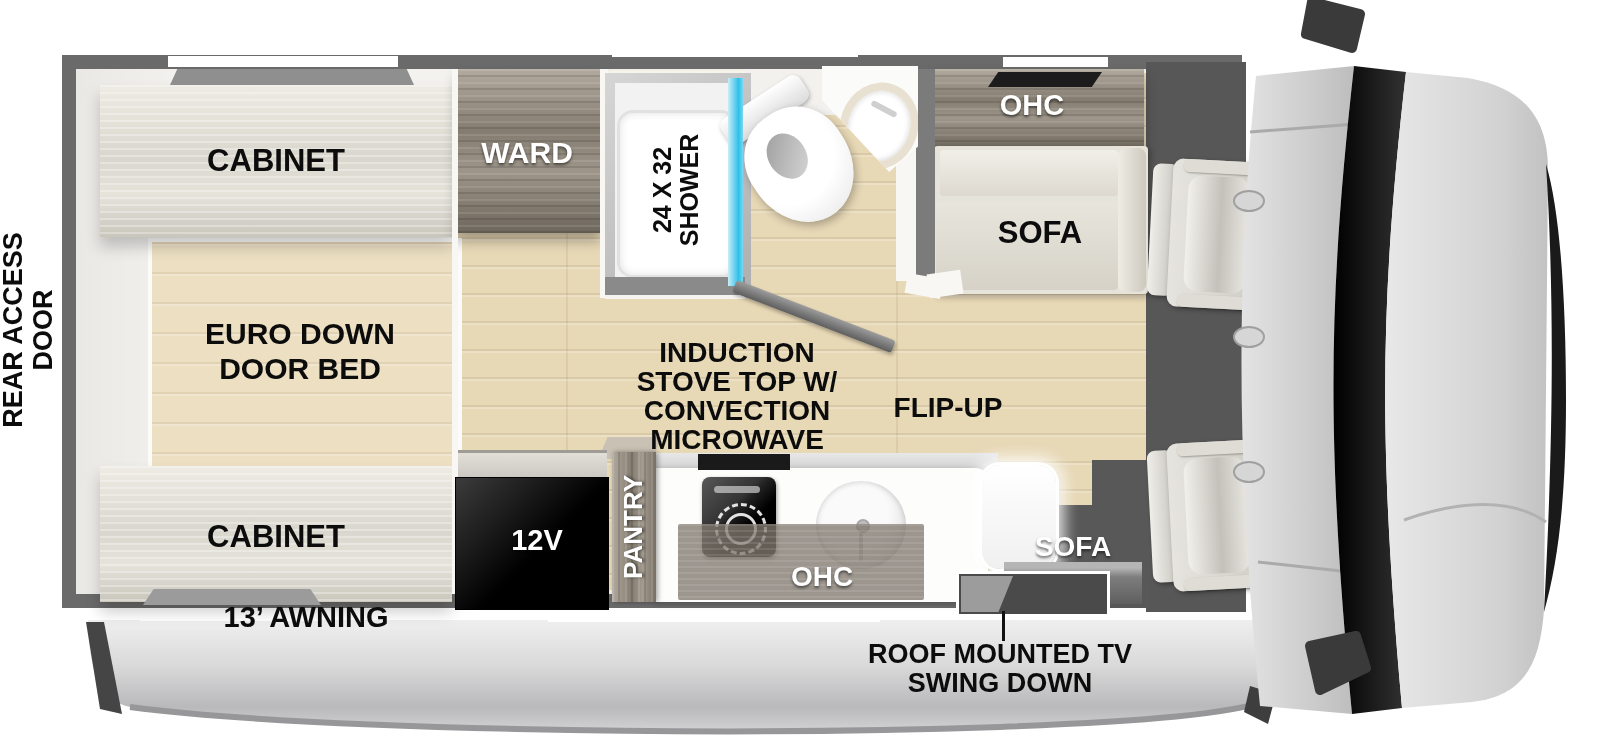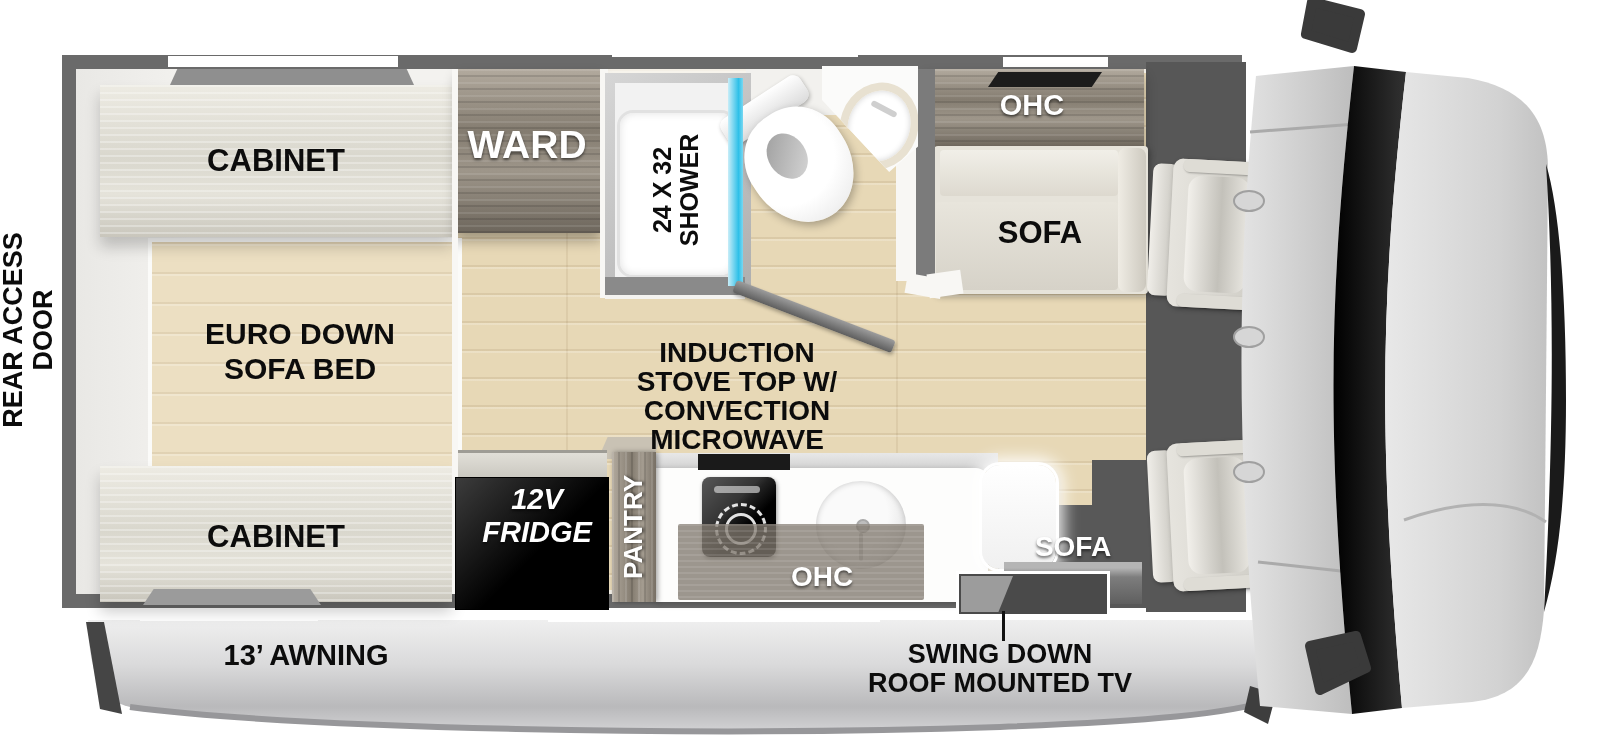--- a/index.html
+++ b/index.html
@@ -206,57 +206,57 @@
 
   <div class="lbl rot" style="left:-82px;top:300px;width:220px;font-size:27px;line-height:30px;">
     <span class="ln">REAR ACCESS</span>
     <span class="ln">DOOR</span>
   </div>
 
   <div class="lbl" style="left:106px;top:144px;width:340px;font-size:31px;">CABINET</div>
 
   <div class="lbl" style="left:130px;top:316px;width:340px;font-size:30px;line-height:35px;">
     <span class="ln">EURO DOWN</span>
-    <span class="ln">SOFA BED</span>
+    <span class="ln">DOOR BED</span>
   </div>
 
   <div class="lbl" style="left:106px;top:520px;width:340px;font-size:31px;">CABINET</div>
 
-  <div class="lbl w" style="left:427px;top:124px;width:200px;font-size:39px;">WARD</div>
+  <div class="lbl w" style="left:427px;top:137px;width:200px;font-size:30px;">WARD</div>
 
   <div class="lbl rot" style="left:586px;top:163px;width:180px;font-size:25px;line-height:27px;">
     <span class="ln">24 X 32</span>
     <span class="ln">SHOWER</span>
   </div>
 
   <div class="lbl w" style="left:952px;top:90px;width:160px;font-size:29px;">OHC</div>
 
   <div class="lbl" style="left:587px;top:338px;width:300px;font-size:28px;line-height:29px;">
     <span class="ln">INDUCTION</span>
     <span class="ln">STOVE TOP W/</span>
     <span class="ln">CONVECTION</span>
     <span class="ln">MICROWAVE</span>
   </div>
 
   <div class="lbl" style="left:940px;top:216px;width:200px;font-size:31px;">SOFA</div>
 
   <div class="lbl" style="left:798px;top:393px;width:300px;font-size:28px;line-height:29px;">
-  </div>
-
-  <div class="lbl w" style="left:437px;top:483px;width:200px;font-size:29px;line-height:33px;font-style:italic;">
+    <span class="ln">FLIP-UP</span>
+  </div>
+
+  <div class="lbl w" style="left:437px;top:524px;width:200px;font-size:29px;line-height:33px;">
     <span class="ln">12V</span>
-    <span class="ln">FRIDGE</span>
   </div>
 
   <div class="lbl w rot" style="left:549px;top:513px;width:170px;font-size:26px;">PANTRY</div>
 
   <div class="lbl w" style="left:742px;top:562px;width:160px;font-size:28px;">OHC</div>
 
   <div class="lbl w" style="left:993px;top:532px;width:160px;font-size:28px;">SOFA</div>
 
-  <div class="lbl" style="left:156px;top:640px;width:300px;font-size:29px;text-align:center;">13’ AWNING</div>
+  <div class="lbl" style="left:156px;top:602px;width:300px;font-size:29px;text-align:center;">13’ AWNING</div>
 
   <div class="lbl" style="left:850px;top:640px;width:300px;font-size:27px;line-height:29px;">
+    <span class="ln">ROOF MOUNTED TV</span>
     <span class="ln">SWING DOWN</span>
-    <span class="ln">ROOF MOUNTED TV</span>
   </div>
 
 </div>
 
 </body></html>

